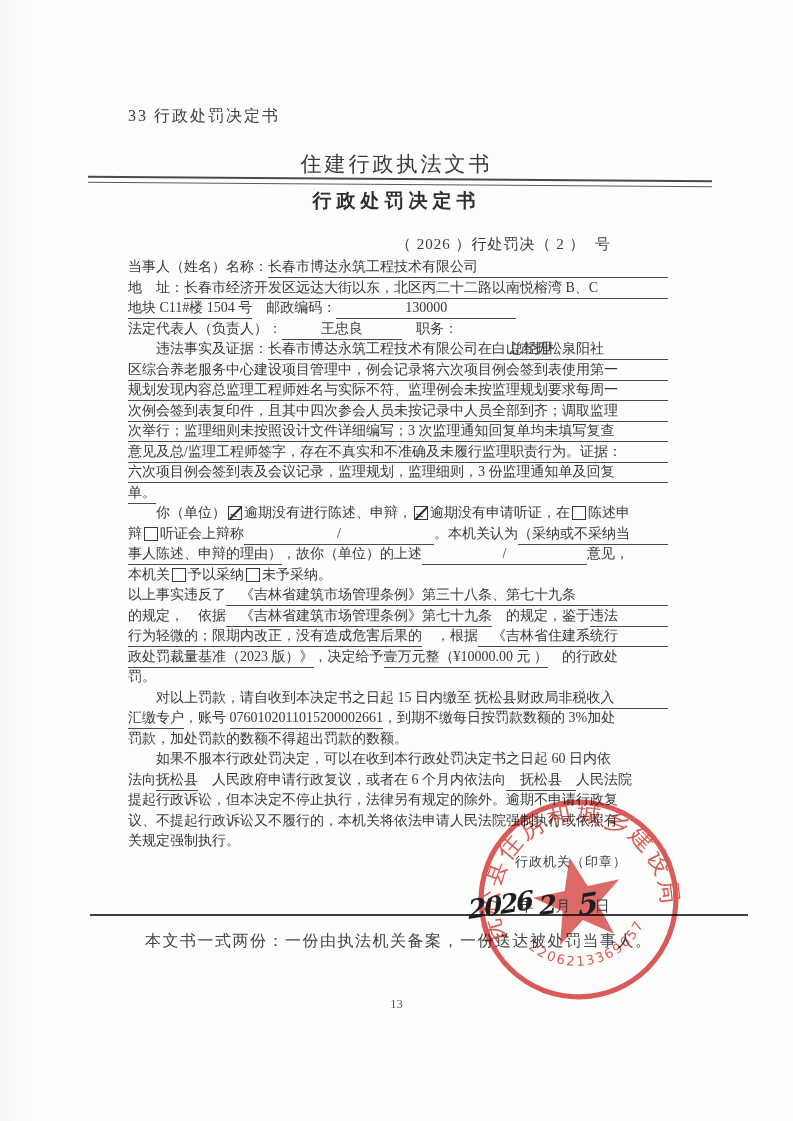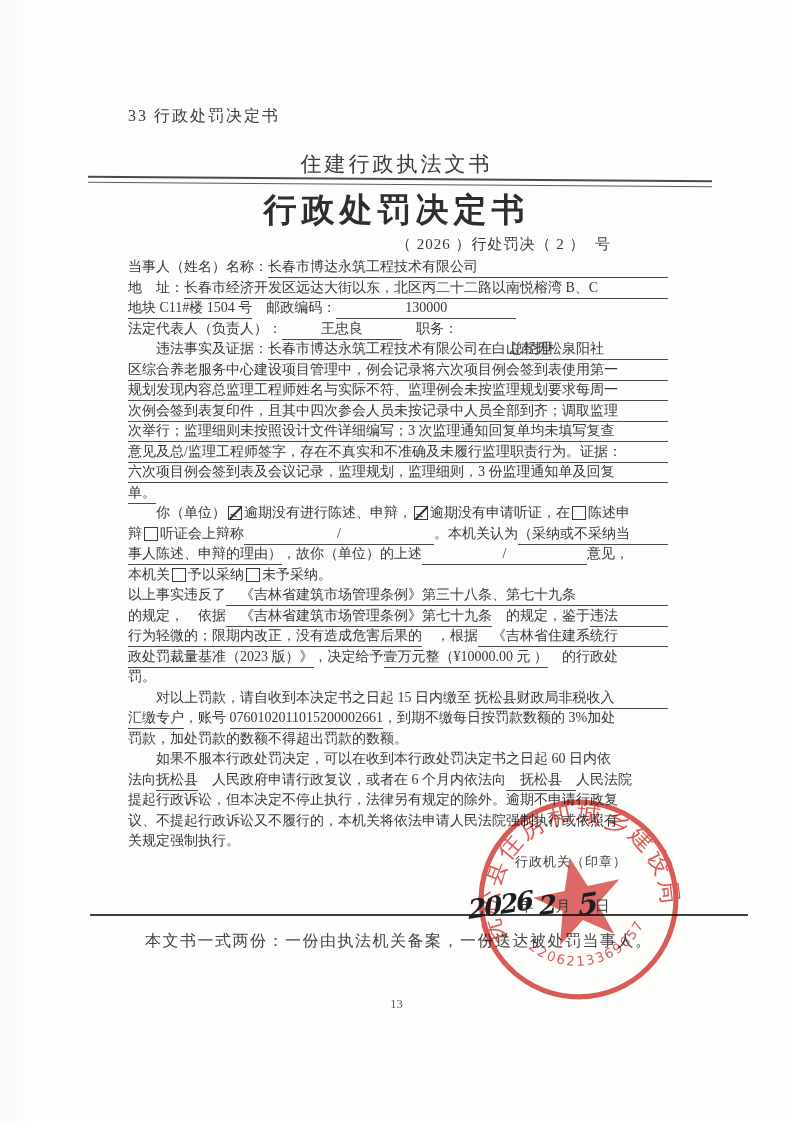--- a/index.html
+++ b/index.html
@@ -6,21 +6,21 @@
   body{
     width:793px;height:1121px;position:relative;overflow:hidden;
     background:#fcfcfb;
     font-family:"Liberation Serif","DejaVu Serif",serif;
     color:#333;
   }
   .page{position:absolute;inset:0;background:linear-gradient(90deg,#f7f7f6 0,#fdfdfc 30px,#fdfdfc 100%);}
   .corner-label{position:absolute;left:128px;top:106px;font-size:16px;letter-spacing:2px;color:#3c3c3c;}
   .header-title{position:absolute;left:0;top:150px;width:100%;text-align:center;font-size:21px;letter-spacing:3px;color:#3a3a3a;}
   .double-rule{position:absolute;left:88px;top:178px;width:624px;height:4px;border-top:2px solid #4a4a4a;border-bottom:1px solid #5a5a5a;transform:rotate(0.4deg);}
-  .doc-title{position:absolute;left:0;top:188px;width:100%;text-align:center;font-size:33px;font-weight:600;letter-spacing:5px;color:#2e2e2e;}
+  .doc-title{position:absolute;left:0;top:188px;width:100%;text-align:center;font-size:19px;font-weight:600;letter-spacing:5px;color:#2e2e2e;}
   .doc-number{position:absolute;left:396px;top:235px;font-size:15px;letter-spacing:1px;color:#3a3a3a;white-space:pre;}
 
   .doc-body{position:absolute;left:128px;top:257px;width:540px;}
   .bline{display:flex;align-items:flex-start;height:20.5px;line-height:20.2px;font-size:14px;white-space:pre;color:#383838;}
   .bline span{display:block;}
   .ul{border-bottom:1px solid #4a4a4a;}
   .fill{flex:1 1 auto;}
   .ctr{flex:0 0 auto;text-align:center;}
   .cb{flex:0 0 auto;width:12px;height:12px;border:1.4px solid #3a3a3a;align-self:center;margin:0 2px;position:relative;display:block;}
   .cb.chk::before{content:"";position:absolute;left:-2px;top:5px;width:17px;height:1.6px;background:#2e2e2e;transform:rotate(-46deg);}

